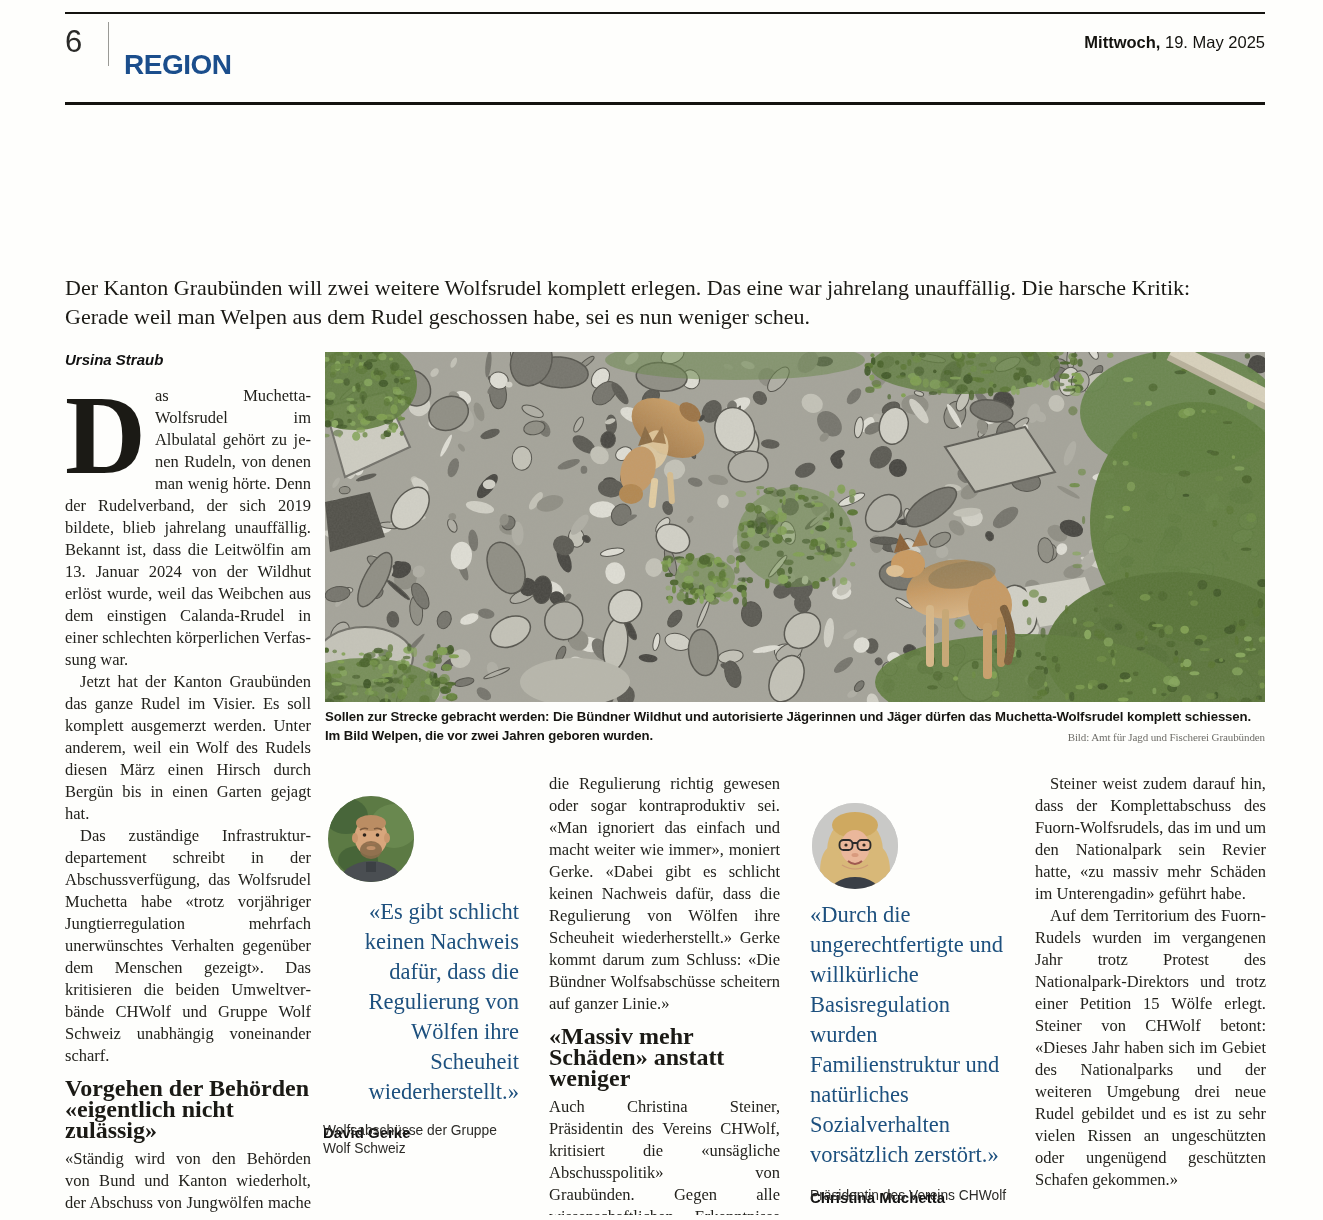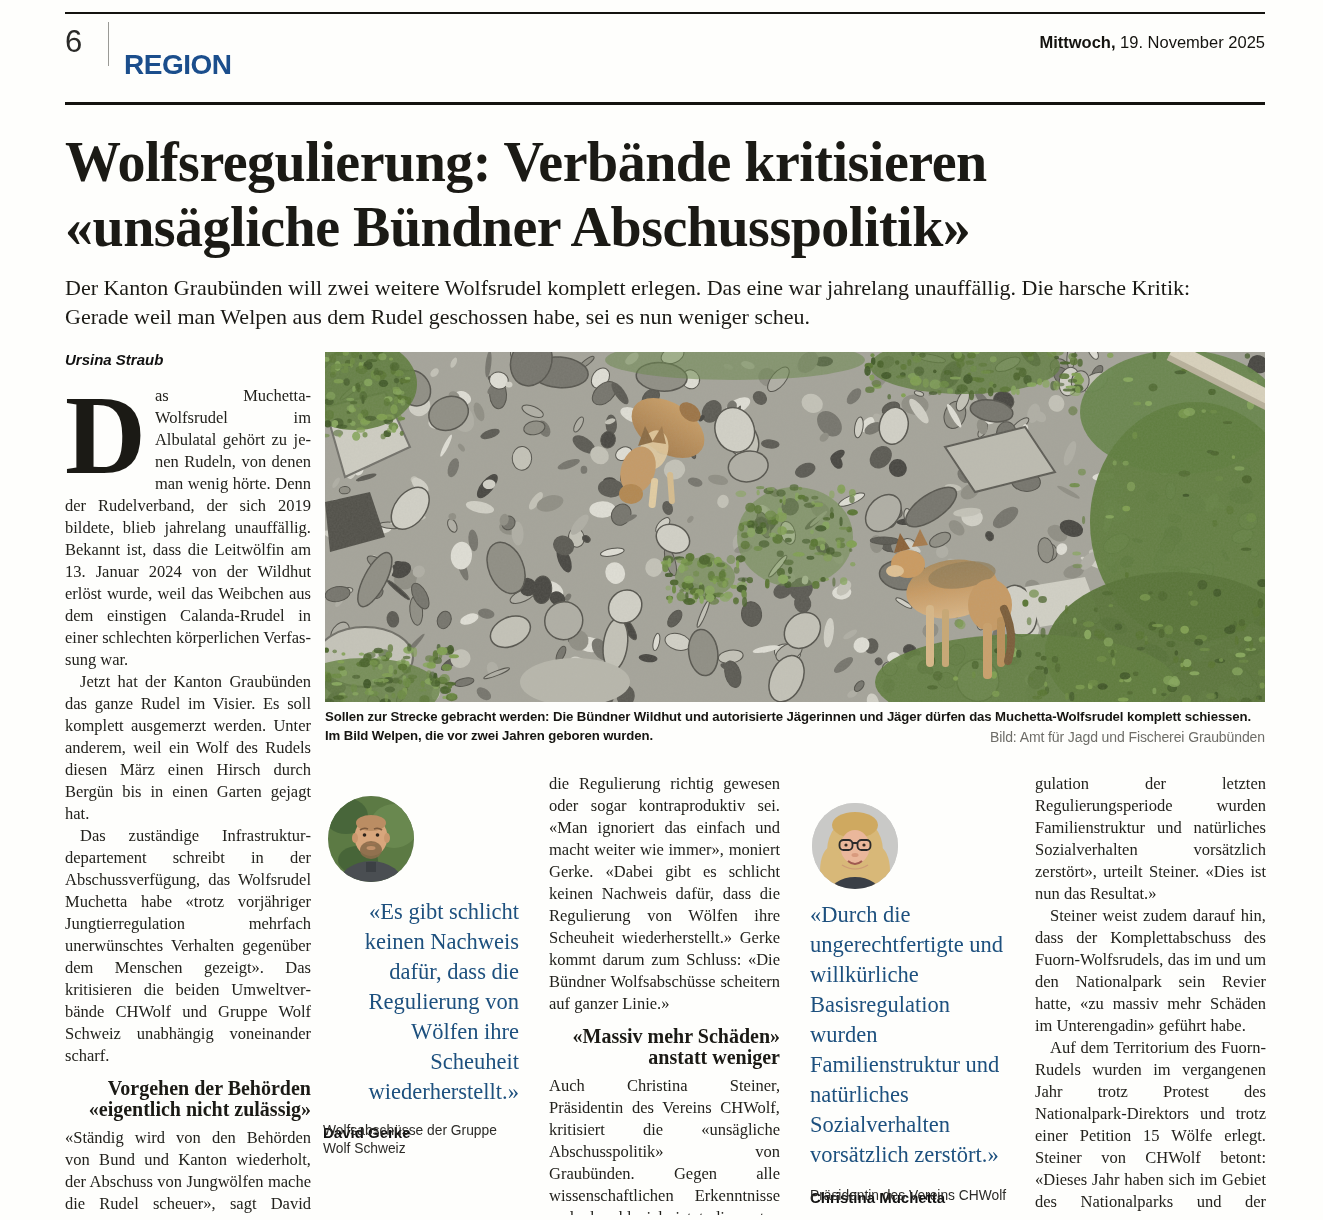--- a/index.html
+++ b/index.html
@@ -21,33 +21,33 @@
   .headline{left:65px;top:130px;width:1205px;font-weight:700;font-size:56px;line-height:1.16;
             letter-spacing:-0.5px;color:#1b1a15;}
   .lede{left:65px;top:273px;width:1165px;font-size:22px;line-height:1.32;color:#1b1a15;}
   .byline{left:65px;top:351px;font-family:"Liberation Sans",sans-serif;font-weight:700;font-size:15px;color:#111;font-style:italic;}
 
   
   .bodycol{font-size:16.5px;line-height:22px;text-align:justify;hyphens:auto;-webkit-hyphens:auto;
            color:#23221d;overflow:hidden;}
   .bodycol p{margin:0;}
   .bodycol p.ind{text-indent:15px;}
-  .bodycol h2{font-size:20px;line-height:21px;margin:11px 0 7px 0;font-weight:700;color:#1b1a15;text-align:right;hyphens:none;}
+  .bodycol h2{font-size:24px;line-height:21px;margin:11px 0 7px 0;font-weight:700;color:#1b1a15;text-align:left;hyphens:none;}
   .col1{left:65px;top:385px;width:246px;height:830px;}
   .col3{left:549px;top:773px;width:231px;height:442px;}
   .col5{left:1035px;top:773px;width:231px;height:442px;}
   .dropcap{float:left;font-weight:700;font-size:112px;line-height:96px;padding:2px 9px 0 0;color:#1b1a15;}
 
   
   .photo{left:325px;top:352px;width:940px;height:350px;background:#a9a89e;overflow:hidden;}
   .photo svg{display:block;width:100%;height:100%;}
   .caption{left:325px;top:708px;width:940px;font-family:"Liberation Sans",sans-serif;
            font-weight:700;font-size:13.2px;line-height:18.5px;letter-spacing:-0.1px;color:#161511;}
-  .credit{position:absolute;right:0;top:20px;font-family:Liberation Sans, sans-serif;font-weight:400;
-          font-size:14px;color:#6e6d68;}
+  .credit{position:absolute;right:0;top:20px;font-family:Liberation Serif, serif;font-weight:400;
+          font-size:11px;color:#6e6d68;}
 
   
   .avatar{width:86px;height:86px;border-radius:50%;overflow:hidden;background:#ccc;}
   .av2{left:812px;top:803px;}
   .av1{left:328px;top:796px;}
   .pullquote{font-size:22.5px;line-height:30px;color:#1d507e;}
   .pq1{left:323px;top:897px;width:196px;text-align:right;}
   .pq2{left:810px;top:900px;width:208px;}
   .qname{font-family:"Liberation Sans",sans-serif;font-weight:700;font-size:15px;color:#111;margin-top:24px;}
   .qn1{left:323px;top:1100px;}
@@ -58,24 +58,23 @@
 </style>
 </head>
 <body>
 
 <div class="page">
 
   <div class="abs rule-thin"></div>
   <div class="abs pageno">6</div>
   <div class="abs hdr-div"></div>
   <div class="abs section" style="color:#1b4e8c;">REGION</div>
-  <div class="abs issue"><b>Mittwoch,</b><span> 19. November 2025</span></div>
+  <div class="abs issue"><b>Mittwoch,</b><span> 19. May 2025</span></div>
   <div class="abs rule-thick"></div>
 
-  <h1 class="abs headline" style="margin:0;">Wolfsregulierung: Verbände kritisieren «unsägliche Bündner Abschusspolitik»</h1>
   <div class="abs lede">Der Kanton Graubünden will zwei weitere Wolfsrudel komplett erlegen. Das eine war jahrelang unauffällig. Die harsche Kritik: Gerade weil man Welpen aus dem Rudel geschossen habe, sei es nun weniger scheu.</div>
   <div class="abs byline">Ursina Straub</div>
 
   <div class="abs bodycol col1">
     <p><span class="dropcap">D</span><span>as Muchetta-Wolfsrudel im Albulatal gehört zu je­nen Rudeln, von denen man wenig hörte. Denn der Rudelverband, der sich 2019 bildete, blieb jahrelang un­auffällig. Bekannt ist, dass die Leitwöl­fin am 13. Januar 2024 von der Wild­hut erlöst wurde, weil das Weibchen aus dem einstigen Calanda-Rrudel in einer schlechten körperlichen Verfas­sung war.</span></p>
     <p class="ind">Jetzt hat der Kanton Graubünden das ganze Rudel im Visier. Es soll kom­plett ausgemerzt werden. Unter ande­rem, weil ein Wolf des Rudels diesen März einen Hirsch durch Bergün bis in einen Garten gejagt hat.</p>
     <p class="ind">Das zuständige Infrastruktur­departement schreibt in der Abschuss­verfügung, das Wolfsrudel Muchetta habe «trotz vorjähriger Jungtierregula­tion mehrfach unerwünschtes Verhal­ten gegenüber dem Menschen gezeigt». Das kritisieren die beiden Umweltver­bände CHWolf und Gruppe Wolf Schweiz unabhängig voneinander scharf.</p>
     <h2>Vorgehen der Behörden «eigentlich nicht zulässig»</h2>
     <p>«Ständig wird von den Behörden von Bund und Kanton wiederholt, der Ab­schuss von Jungwölfen mache die Ru­del scheuer», sagt David Gerke, Ge­schäftsführer der Gruppe Wolf Schweiz. «Nun zeigt sich das Gegenteil.» Ob­schon sich das Muchetta-Rudel stets unauffällig verhalten habe, habe der Kanton mit der sogenannten Basisre­gulation Jungtiere aus dem Rudelver­band geschossen. «Was eigentlich nicht zulässig ist», so Gerke, «aber alle schau­en darüber hinweg.»</p>
 
@@ -1310,19 +1309,18 @@
       <ellipse cx="43" cy="52" rx="3.5" ry="2" fill="#d89a7e"></ellipse>
       <path d="M36,58 q7,6 14,0" stroke="#a05a50" stroke-width="2" fill="none"></path>
       <path d="M30,62 q13,8 26,0" stroke="#c98d74" stroke-width="1.2" fill="none" opacity="0.7"></path>
     </svg>
   </div>
   <div class="abs pullquote pq2">«Durch die ungerechtfertigte und willkürliche Basisregulation wurden Familienstruktur und natürliches Sozialverhalten vorsätzlich zerstört.»</div>
   <div class="abs qname qn2">Christina Muchetta</div>
   <div class="abs qrole qr2">Präsidentin des Vereins CHWolf</div>
 
   <div class="abs bodycol col5">
-    <p>gulation der letzten Regulierungspe­riode wurden Familienstruktur und natürliches Sozialverhalten vorsätzlich zerstört», urteilt Steiner. «Dies ist nun das Resultat.»</p>
     <p class="ind">Steiner weist zudem darauf hin, dass der Komplettabschuss des Fuorn-Wolfsrudels, das im und um den Natio­nalpark sein Revier hatte, «zu massiv mehr Schäden im Unterengadin» ge­führt habe.</p>
     <p class="ind">Auf dem Territorium des Fuorn-Ru­dels wurden im vergangenen Jahr trotz Protest des Nationalpark-Direk­tors und trotz einer Petition 15 Wölfe erlegt. Steiner von CHWolf betont: «Dieses Jahr haben sich im Gebiet des Nationalparks und der weiteren Umge­bung drei neue Rudel gebildet und es ist zu sehr vielen Rissen an unge­schützten oder ungenügend geschütz­ten Schafen gekommen.»</p>
 
   </div>
 
 </div>
 
 </body></html>

